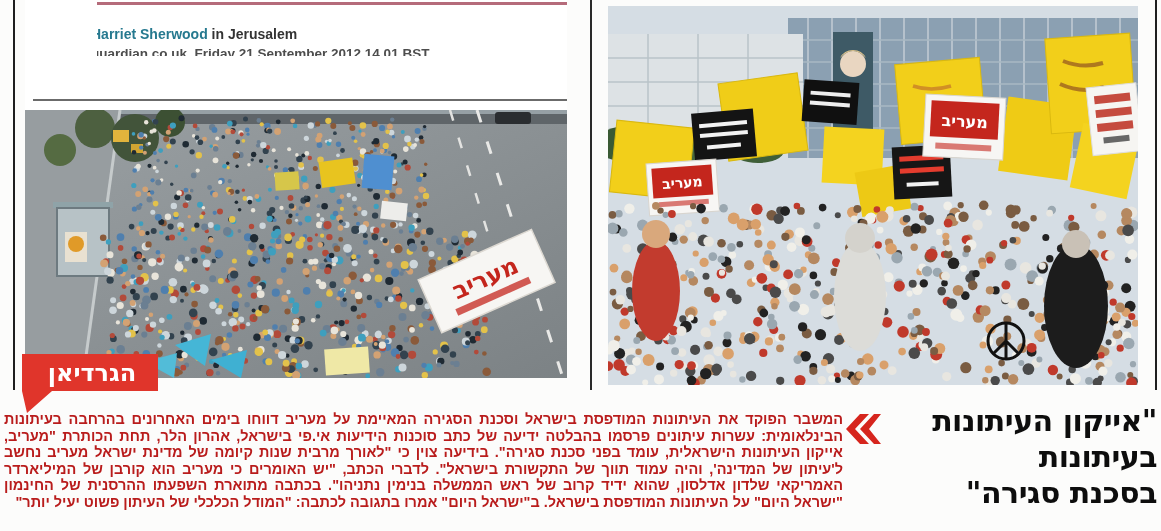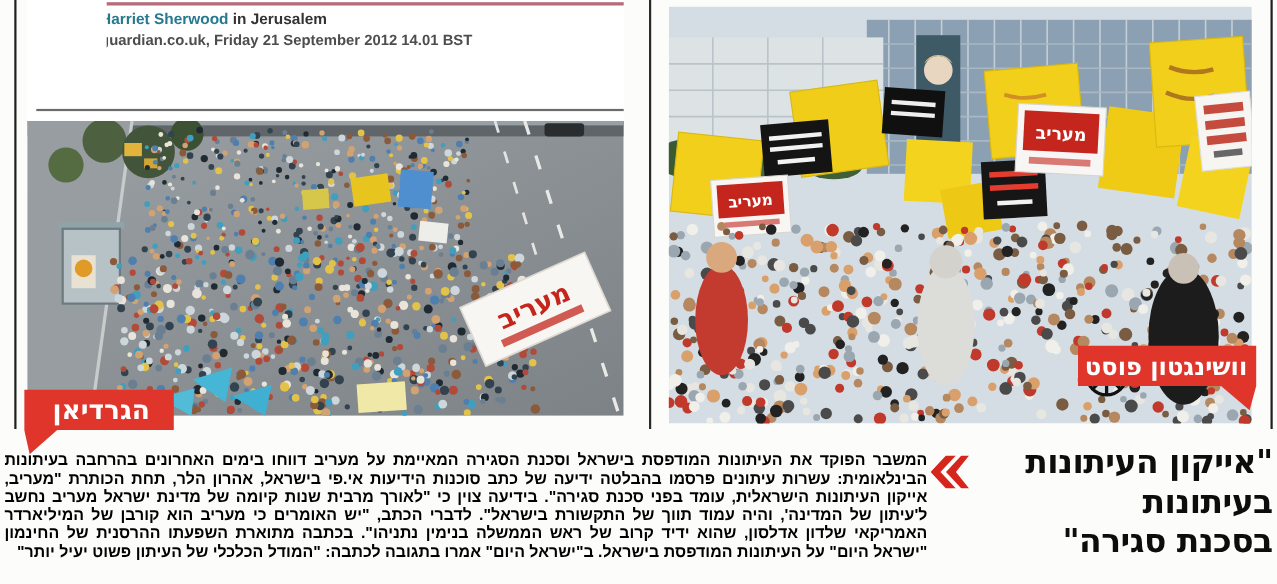--- a/index.html
+++ b/index.html
@@ -8,42 +8,42 @@
 
   .vrule{position:absolute;top:0;width:2px;height:390px;background:#1f1f1f;}
   #rule-left{left:13px;}
   #rule-center{left:590px;background:#2a2a2a;}
   #rule-right{left:1155px;}
 
   
   #guardian-clip{position:absolute;left:25px;top:0;width:542px;height:378px;background:#ffffff;}
   #g-accent{position:absolute;left:72px;top:2px;width:470px;height:3px;background:#b56b7a;}
   #g-head{position:absolute;left:72px;top:8px;width:470px;height:48px;overflow:hidden;}
-  #g-head .inner{margin-left:-6px;}
+  #g-head .inner{margin-left:-6px;margin-top:17px;}
   .byline{font-size:14px;font-weight:700;color:#333;line-height:19px;}
   .byline .name{color:#26798f;}
   .dateline{font-size:13.5px;font-weight:600;color:#4d4d4d;line-height:19px;}
   #g-divider{position:absolute;left:8px;top:99px;width:534px;height:2px;background:#6b6b6b;}
   #photo-a{position:absolute;left:0;top:110px;width:542px;height:268px;}
 
   #photo-b{position:absolute;left:608px;top:6px;width:530px;height:379px;}
 
   .src-label{position:absolute;}
   .src-label svg{display:block;}
   .src-label .lbl-text{fill:#ffffff;font-weight:700;font-family:"DejaVu Sans","Liberation Sans",sans-serif;}
   #label-guardian{left:22px;top:314px;margin-top:40px;}
   #label-wapo{left:980px;top:314px;}
 
   
   #quote-marker{position:absolute;left:845px;top:414px;width:36px;height:30px;}
   #headline{position:absolute;left:878px;top:403px;width:279px;text-align:right;direction:rtl;
             font-family:"DejaVu Serif","DejaVu Sans",serif;font-weight:700;color:#0d0d0d;
             font-size:30px;line-height:36px;letter-spacing:-0.5px;}
   #body-text{position:absolute;left:4px;top:411px;width:839px;direction:rtl;text-align:justify;
-             font-size:14.5px;line-height:16.6px;font-weight:700;color:#000000;}
+             font-size:14.5px;line-height:16.6px;font-weight:700;color:#b91c1c;}
   #credit{position:absolute;left:28px;top:505px;direction:rtl;font-size:11px;font-weight:400;color:#222;margin-top:40px;}
 </style>
 </head>
 <body>
 
 <div id="page">
 
   <div class="vrule" id="rule-left"></div>
   <div class="vrule" id="rule-center"></div>
   <div class="vrule" id="rule-right"></div>
@@ -1729,26 +1729,20 @@
       </g>
     </g>
   </svg>
 
   <div class="src-label" id="label-guardian">
     <svg width="140" height="62" viewBox="0 0 140 62">
       <polygon points="0,0 136,0 136,37 30,37 5,59 0,37" fill="#e0352b"></polygon>
       <text class="lbl-text" x="70" y="27" text-anchor="middle" font-size="24">הגרדיאן</text>
     </svg>
   </div>
-  <div class="src-label" id="label-wapo">
-    <svg width="165" height="62" viewBox="0 0 165 62">
-      <polygon points="0,0 162,0 162,37 156,59 130,37 0,37" fill="#e0352b"></polygon>
-      <text class="lbl-text" x="80" y="27" text-anchor="middle" font-size="22">וושינגטון פוסט</text>
-    </svg>
-  </div>
 
   <svg id="quote-marker" viewBox="0 0 36 30">
     <polygon points="15,0 24,0 10,15 24,30 15,30 1,15" fill="#d6251d"></polygon>
     <polygon points="29,0 36,0 24,15 36,30 29,30 15,15" fill="#d6251d"></polygon>
   </svg>
 
   <div id="headline">
     <div>"אייקון העיתונות</div>
     <div>בעיתונות</div>
     <div>בסכנת סגירה"</div>

